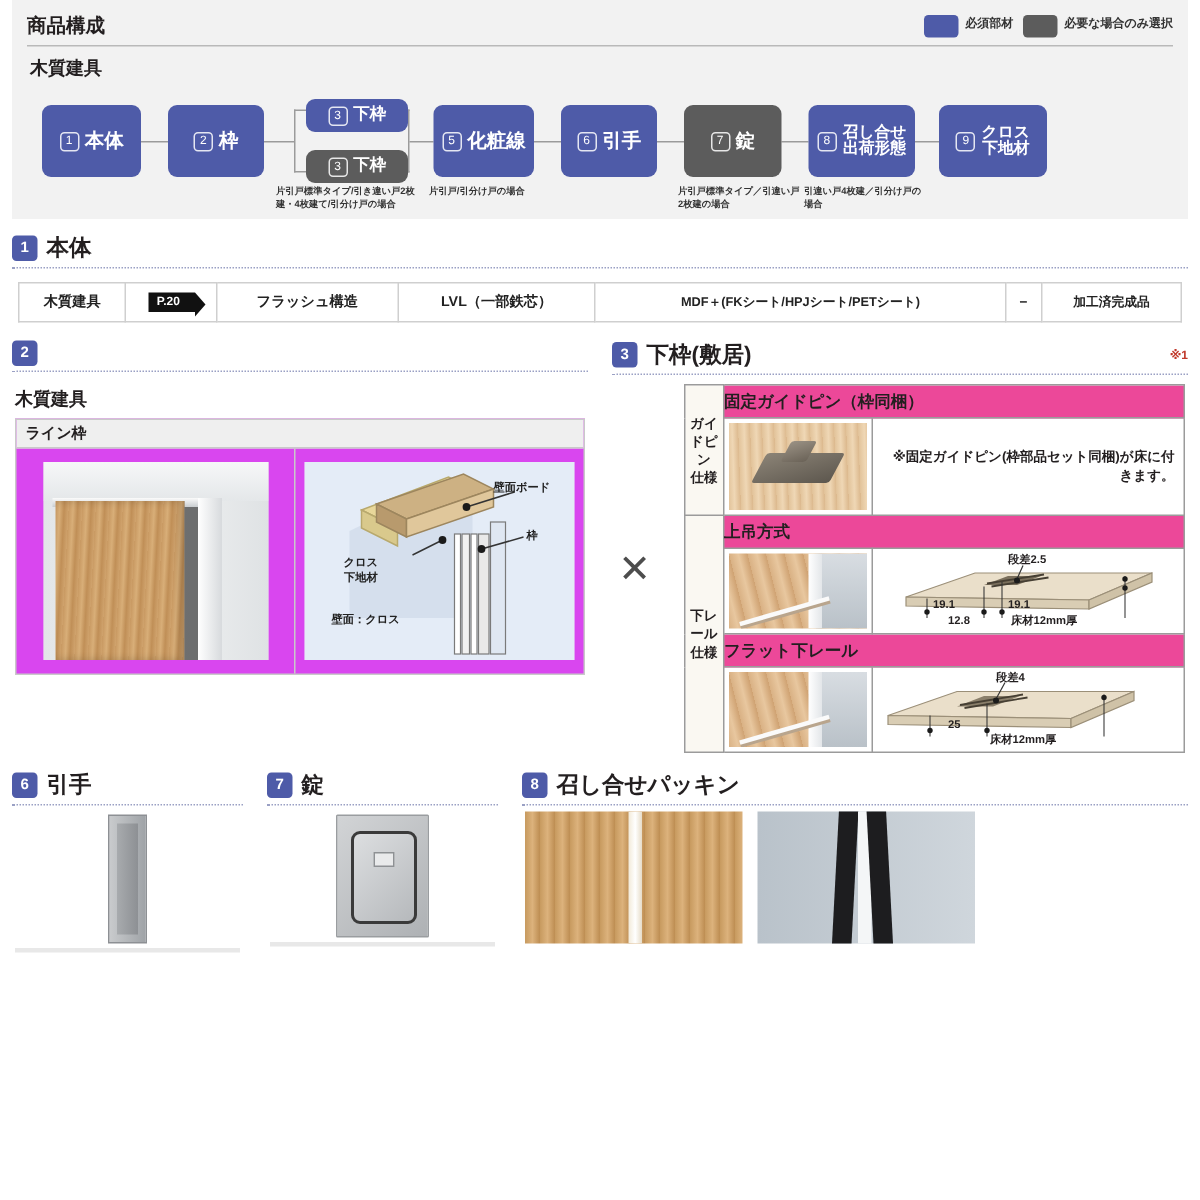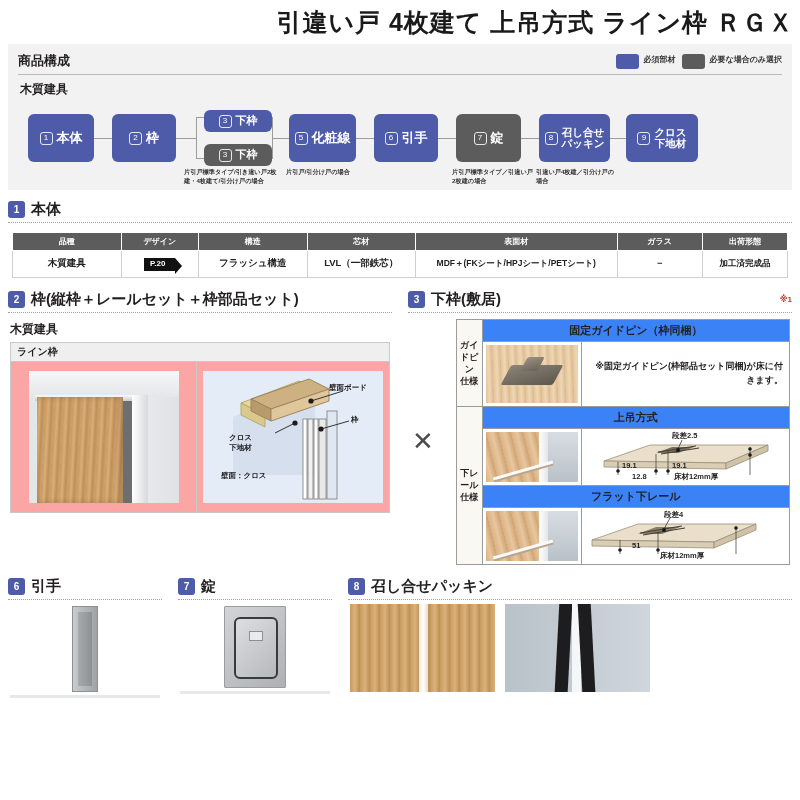--- a/index.html
+++ b/index.html
@@ -78,21 +78,21 @@
     border-top:8px solid transparent; border-bottom:8px solid transparent; border-left:7px solid #111;
   }
 
   
   .cols { display:flex; margin-top:6px; }
   .col-l { width:400px; }
   .col-r { width:400px; }
 
   .kizai { font-size:12px; font-weight:700; margin:2px 0 4px 10px; }
 
-  .linebox { margin:0 10px 4px 10px; border:1px solid #c9c9c9; background:#fca5a5; }
+  .linebox { margin:0 10px 4px 10px; border:1px solid #c9c9c9; background:#d946ef; }
   .linebox-head { background:#efefef; border-bottom:1px solid #c9c9c9; font-size:10px;
                   font-weight:700; padding:2px 6px; }
   .linebox-body { display:flex; height:150px; }
   .lb-cell { flex:1; border-right:1px solid #c9c9c9; padding:6px; display:flex;
              align-items:center; justify-content:center; }
   .lb-cell:last-child { border-right:none; }
 
   
   .ph-door { width:150px; height:132px; position:relative; background:#e9ebec; overflow:hidden; }
   .ph-door .wall { position:absolute; inset:0; background:linear-gradient(90deg,#e3e6e8 0%,#eef0f1 60%,#dfe2e4 100%); }
@@ -117,21 +117,21 @@
 
   .xmark { width:46px; display:flex; align-items:center; justify-content:center;
            font-size:26px; color:#4d4d4d; }
 
   
   .note-img { font-size:8.5px; font-weight:700; text-align:right; margin:0 10px 3px 0; }
   table.guide { width:calc(100% - 20px); margin:0 10px; border-collapse:collapse; background:#fff; }
   table.guide td, table.guide th { border:1px solid #9b9b9b; }
   table.guide .rowlbl { width:46px; background:#faf8f2; font-size:9px; font-weight:700;
       text-align:center; line-height:1.35; }
-  table.guide .hdr { background:#3b82f6; font-size:11px; font-weight:700; text-align:center; padding:3px 0; }
+  table.guide .hdr { background:#ec4899; font-size:11px; font-weight:700; text-align:left; padding:3px 0; }
   table.guide .imgcell { width:100px; padding:3px; text-align:center; vertical-align:middle; }
   table.guide .txtcell { font-size:9px; font-weight:700; line-height:1.5; padding:4px 6px; text-align:right; }
 
   .pin-photo { width:92px; height:58px; background:
       repeating-linear-gradient(88deg,#e2c39a 0px,#efd7b5 4px,#dcb98e 8px); position:relative; }
   .pin-photo .body { position:absolute; left:20px; top:20px; width:52px; height:20px;
       background:linear-gradient(160deg,#8b8376,#5d574e); transform:skewX(-28deg); border-radius:2px; }
   .pin-photo .knob { position:absolute; left:38px; top:12px; width:17px; height:14px;
       background:linear-gradient(160deg,#9a9184,#6a6257); transform:skewX(-28deg); border-radius:2px; }
 
@@ -178,23 +178,20 @@
       background:#1d1d1f; transform:rotate(-3deg); }
   .pack-img.gray .w { position:absolute; left:46%; top:-4px; width:9px; height:108%;
       background:#f4f6f7; }
   .underline-sh { height:3px; background:#e8e8e8; margin:3px 10px 0 10px; }
 </style>
 </head>
 <body>
 
 <div class="page">
 
-  <div class="title-bar">
-    <div class="title">引違い戸 4枚建て 上吊方式 ライン枠 ＲＧＸ</div>
-  </div>
 
   <div class="comp-panel">
     <div class="comp-head">
       <div class="comp-title">商品構成</div>
       <div class="legend">
         <div class="legend-item">
           <span class="legend-swatch" style="background:#4e5ba8"></span>
           <span class="legend-label">必須部材</span>
         </div>
         <div class="legend-item">
@@ -254,21 +251,21 @@
       <div class="node" style="left:438px; top:12px; width:65px; height:48px; background:#5c5c5c;">
         <span class="num">7</span>
         <span class="lbl">錠</span>
       </div>
       <div class="subnote" style="left:434px; top:66px; width:84px;">片引戸標準タイプ／引違い戸2枚建の場合</div>
 
       <div class="node" style="left:521px; top:12px; width:71px; height:48px; background:#4e5ba8;">
         <span class="num">8</span>
         <span class="lbl two">
           <span>召し合せ</span><br>
-          <span>パッキン</span>
+          <span>出荷形態</span>
         </span>
       </div>
       <div class="subnote" style="left:518px; top:66px; width:82px;">引違い戸4枚建／引分け戸の場合</div>
 
       <div class="node" style="left:608px; top:12px; width:72px; height:48px; background:#4e5ba8;">
         <span class="num">9</span>
         <span class="lbl two">
           <span>クロス</span><br>
           <span>下地材</span>
         </span>
@@ -279,50 +276,40 @@
   <div class="sec">
     <div class="sec-head">
       <span class="sec-badge">1</span>
       <span class="sec-title">本体</span>
     </div>
     <div class="dotline"></div>
 
     <div class="spec-wrap">
       <table class="spec">
         <tbody>
-            <tr>
-          <th style="width:14%">品種</th>
-          <th style="width:10%">デザイン</th>
-          <th style="width:14%">構造</th>
-          <th style="width:14%">芯材</th>
-          <th style="width:26%">表面材</th>
-          <th style="width:11%">ガラス</th>
-          <th style="width:11%">出荷形態</th>
-        </tr>
         <tr>
           <td>木質建具</td>
           <td>
             <span class="ptag">P.20</span>
           </td>
           <td>フラッシュ構造</td>
           <td>LVL（一部鉄芯）</td>
           <td style="font-size:8.5px">MDF＋(FKシート/HPJシート/PETシート)</td>
           <td>－</td>
           <td style="font-size:8.5px">加工済完成品</td>
         </tr>
       </tbody>
         </table>
     </div>
   </div>
 
   <div class="cols" style="margin-top:12px">
     <div class="col-l">
       <div class="sec-head">
         <span class="sec-badge">2</span>
-        <span class="sec-title">枠(縦枠＋レールセット＋枠部品セット)</span>
       </div>
       <div class="dotline"></div>
     </div>
     <div class="col-r">
       <div class="sec-head">
         <span class="sec-badge">3</span>
         <span class="sec-title">下枠(敷居)</span>
         <span class="sec-note">※1</span>
       </div>
       <div class="dotline"></div>
@@ -471,21 +458,21 @@
                 <line x1="84" y1="8" x2="78" y2="19" stroke="#333" stroke-width=".8"></line>
                 <circle cx="78" cy="20" r="2" fill="#1b1b1b"></circle>
                 <line x1="34" y1="30" x2="34" y2="44" stroke="#333" stroke-width=".7"></line>
                 <line x1="72" y1="22" x2="72" y2="44" stroke="#333" stroke-width=".7"></line>
                 <circle cx="34" cy="40" r="1.8" fill="#1b1b1b"></circle>
                 <circle cx="72" cy="40" r="1.8" fill="#1b1b1b"></circle>
                 <line x1="150" y1="16" x2="150" y2="44" stroke="#333" stroke-width=".7"></line>
                 <circle cx="150" cy="18" r="1.8" fill="#1b1b1b"></circle>
               </svg>
               <span class="t" style="left:78px; top:0px;">段差4</span>
-              <span class="t" style="left:46px; top:31px;">51</span>
+              <span class="t" style="left:46px; top:31px;">25</span>
               <span class="t" style="left:74px; top:41px;">床材12mm厚</span>
             </div>
           </td>
         </tr>
       </tbody>
         </table>
     </div>
   </div>
 
   <div class="bottom">

